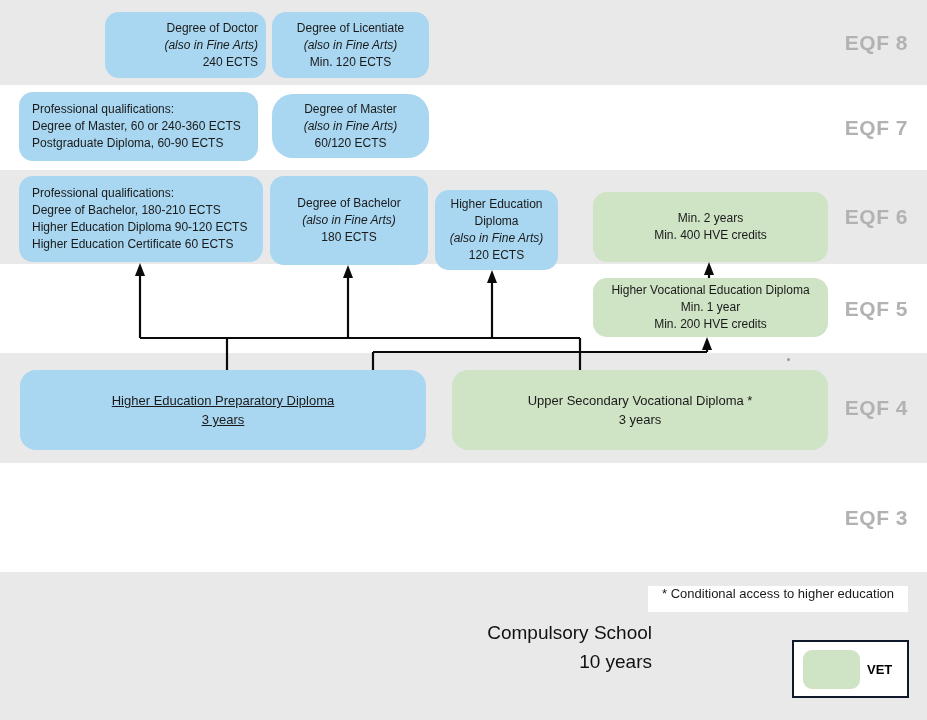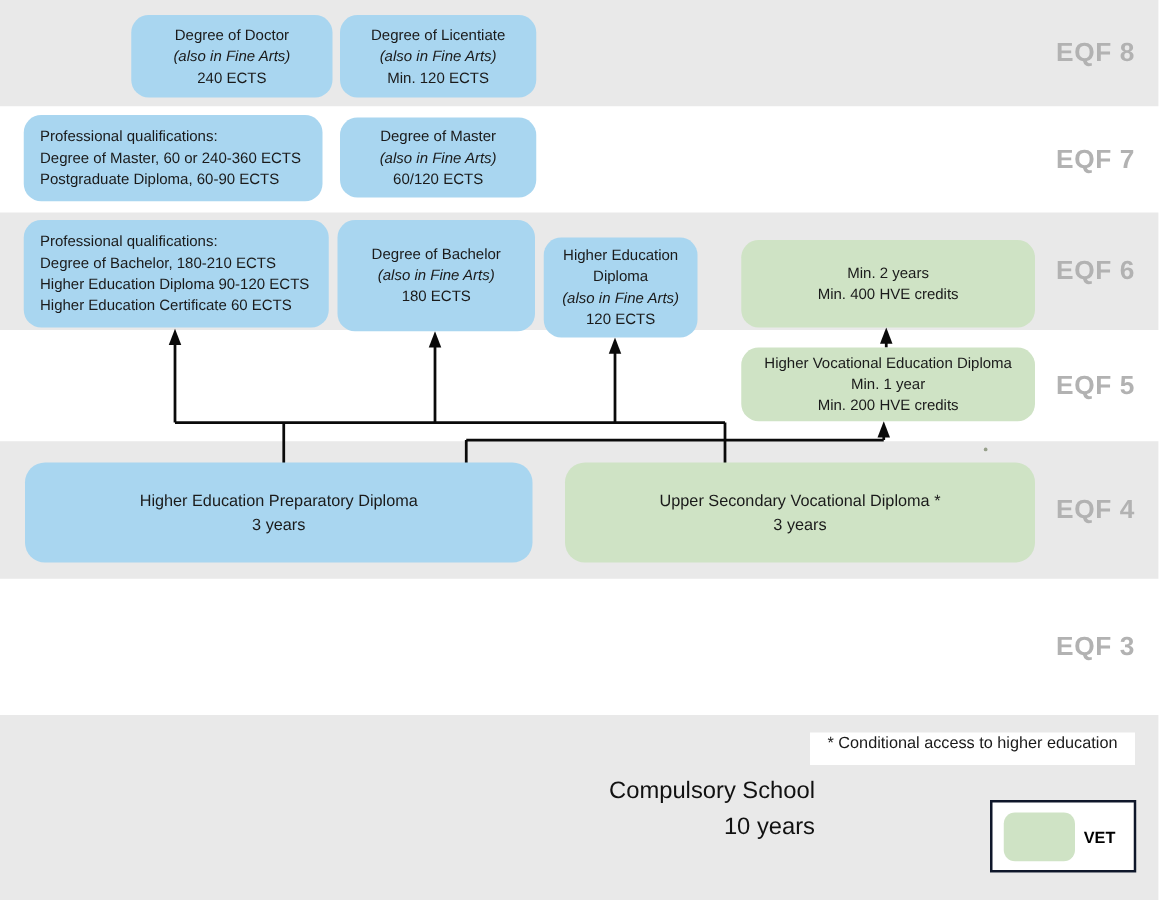--- a/index.html
+++ b/index.html
@@ -20,31 +20,31 @@
   #band-school{top:572px;height:148px;}
   .eqf-label{font-size:21px;font-weight:bold;color:#B2B2B2;letter-spacing:.5px;}
   
   .box{position:absolute;border-radius:14px;display:flex;flex-direction:column;
        justify-content:center;align-items:center;text-align:center;
        font-size:12px;line-height:17px;box-sizing:border-box;padding:6px 8px;}
   .box.blue{background:#A9D6F0;}
   .box.green{background:#CFE3C5;}
   .box.left{align-items:flex-start;text-align:left;padding-left:13px;}
   .italic{font-style:italic;}
-  #box-doctor{left:105px;top:12px;width:161px;height:66px;}
+  #box-doctor{left:105px;top:12px;width:161px;height:66px;align-items:flex-end;}
   #box-licentiate{left:272px;top:12px;width:157px;height:66px;}
   #box-prof7{left:19px;top:92px;width:239px;height:69px;}
-  #box-master{left:272px;top:94px;width:157px;height:64px;}
+  #box-master{left:272px;top:94px;width:157px;height:64px;border-radius:21px;}
   #box-prof6{left:19px;top:176px;width:244px;height:86px;}
   #box-bachelor{left:270px;top:176px;width:158px;height:89px;}
   #box-hed{left:435px;top:190px;width:123px;height:80px;}
   #box-advhve{left:593px;top:192px;width:235px;height:70px;}
   #box-hve{left:593px;top:278px;width:235px;height:59px;}
   #box-prep{left:20px;top:370px;width:406px;height:80px;border-radius:16px;
-            font-size:13px;line-height:19px;}
+            font-size:13px;line-height:19px;text-decoration:underline;}
   #box-voc{left:452px;top:370px;width:376px;height:80px;border-radius:16px;
             font-size:13px;line-height:19px;}
   
   svg.connectors{position:absolute;left:0;top:0;pointer-events:none;}
   svg.connectors line{stroke:#0a0a0a;stroke-width:2.2;}
   svg.connectors polygon{fill:#0a0a0a;}
   
   .note{position:absolute;left:648px;top:586px;width:260px;height:26px;background:#fff;
         display:flex;align-items:flex-start;justify-content:center;font-size:13px;}
   .compulsory{position:absolute;left:280px;top:618px;width:372px;text-align:right;

